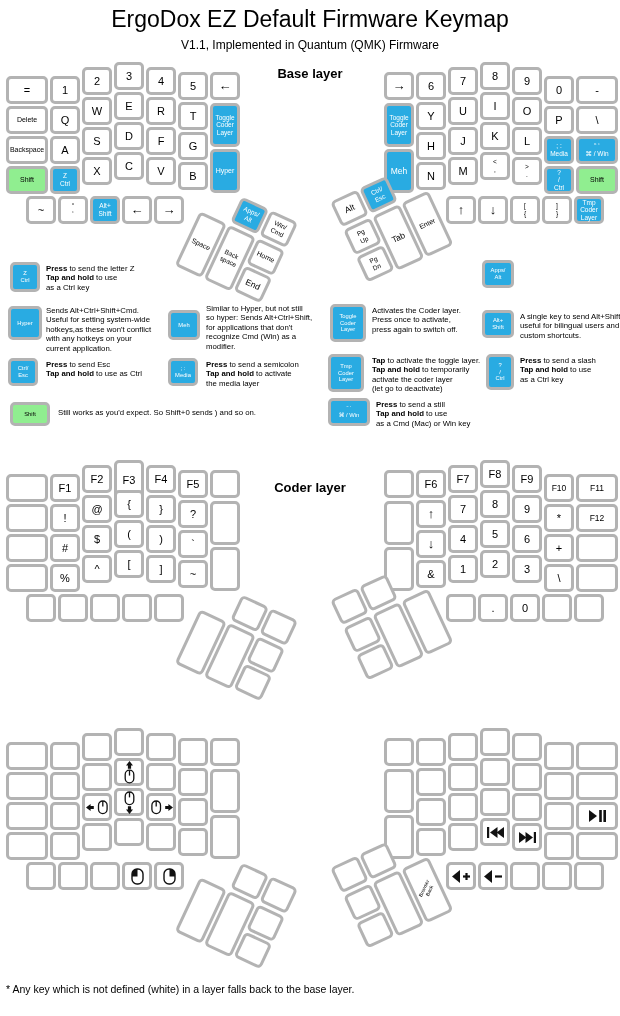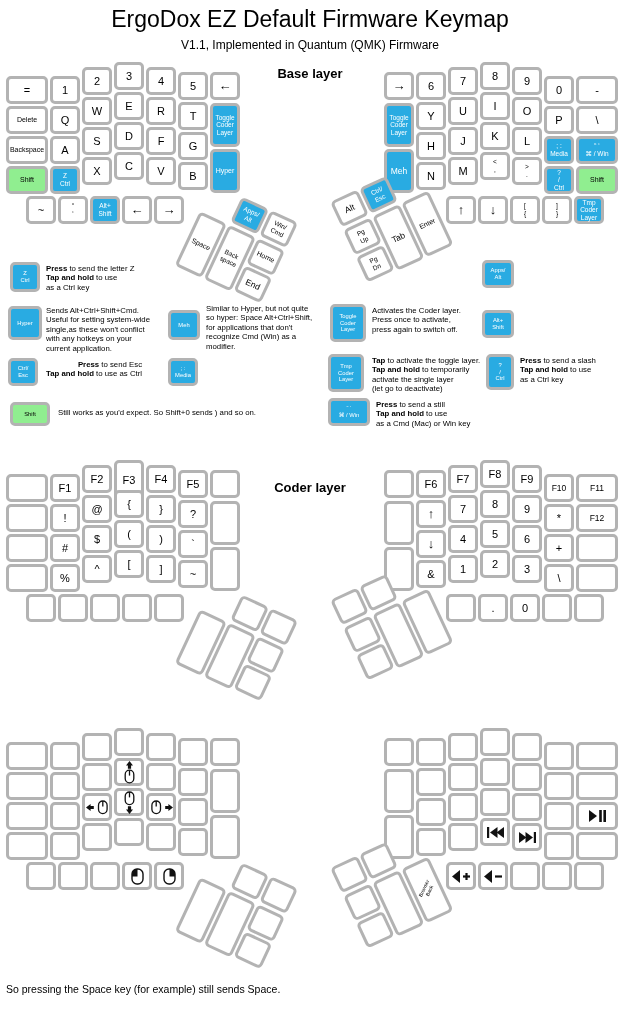--- a/index.html
+++ b/index.html
@@ -892,32 +892,32 @@
         </div>
       </div>
       <div class="key lkey blue" style="left: 8px; top: 306px; width: 34px; height: 34px; background: rgb(41, 171, 226);">
         <div class="ktext kword">
           <div>Hyper</div>
         </div>
       </div>
       <div class="ltext" style="left: 46px; top: 306px;">
         <div><span>Sends Alt+Ctrl+Shift+Cmd.</span></div>
         <div><span>Useful for setting system-wide</span></div>
-        <div><span>single,as these won't conflict</span></div>
+        <div><span>hotkeys,as these won't conflict</span></div>
         <div><span>with any hotkeys on your</span></div>
         <div><span>current application.</span></div>
       </div>
       <div class="key lkey blue" style="left: 168px; top: 310px; width: 32px; height: 30px; background: rgb(41, 171, 226);">
         <div class="ktext kmed">
           <div>Meh</div>
         </div>
       </div>
       <div class="ltext" style="left: 206px; top: 304px;">
-        <div><span>Similar to Hyper, but not quite</span></div>
-        <div><span>so hyper: Space Alt+Ctrl+Shift,</span></div>
+        <div><span>Similar to Hyper, but not still</span></div>
+        <div><span>so hyper: Sends Alt+Ctrl+Shift,</span></div>
         <div><span>for applications that don't</span></div>
         <div><span>recognize Cmd (Win) as a</span></div>
         <div><span>modifier.</span></div>
       </div>
       <div class="key lkey blue" style="left: 330px; top: 304px; width: 36px; height: 38px; background: rgb(41, 171, 226);">
         <div class="ktext">
           <div>Toggle</div>
           <div>Coder</div>
           <div>Layer</div>
         </div>
@@ -926,47 +926,57 @@
         <div><span>Activates the Coder layer.</span></div>
         <div><span>Press once to activate,</span></div>
         <div><span>press again to switch off.</span></div>
       </div>
       <div class="key lkey blue" style="left: 482px; top: 310px; width: 32px; height: 28px; background: rgb(41, 171, 226);">
         <div class="ktext">
           <div>Alt+</div>
           <div>Shift</div>
         </div>
       </div>
+      <div class="ltext" style="left: 520px; top: 312px;">
+        <div><span>A single key to send Alt+Shift</span></div>
+        <div><span>useful for bilingual users and</span></div>
+        <div><span>custom shortcuts.</span></div>
+      </div>
       <div class="key lkey blue" style="left: 8px; top: 358px; width: 30px; height: 28px; background: rgb(41, 171, 226);">
         <div class="ktext">
           <div>Ctrl/</div>
           <div>Esc</div>
         </div>
       </div>
-      <div class="ltext" style="left: 46px; top: 360px; text-align: right;">
+      <div class="ltext" style="left: 46px; top: 360px;">
         <div><b>Press</b><span> to send Esc</span></div>
         <div><b>Tap and hold</b><span> to use as Ctrl</span></div>
       </div>
       <div class="key lkey blue" style="left: 168px; top: 358px; width: 30px; height: 28px; background: rgb(41, 171, 226);">
         <div class="ktext">
           <div>; :</div>
           <div>Media</div>
         </div>
+      </div>
+      <div class="ltext" style="left: 206px; top: 360px;">
+        <div><b>Press</b><span> to send a semicolon</span></div>
+        <div><b>Tap and hold</b><span> to activate</span></div>
+        <div><span>the media layer</span></div>
       </div>
       <div class="key lkey blue" style="left: 328px; top: 354px; width: 36px; height: 38px; background: rgb(41, 171, 226);">
         <div class="ktext">
           <div>Tmp</div>
           <div>Coder</div>
           <div>Layer</div>
         </div>
       </div>
       <div class="ltext" style="left: 372px; top: 356px;">
         <div><b>Tap</b><span> to activate the toggle layer.</span></div>
         <div><b>Tap and hold</b><span> to temporarily</span></div>
-        <div><span>activate the single layer</span></div>
+        <div><span>activate the coder layer</span></div>
         <div><span>(let go to deactivate)</span></div>
       </div>
       <div class="key lkey blue" style="left: 486px; top: 354px; width: 28px; height: 36px; background: rgb(41, 171, 226);">
         <div class="ktext">
           <div>?</div>
           <div>/</div>
           <div>Ctrl</div>
         </div>
       </div>
       <div class="ltext" style="left: 520px; top: 356px;">
@@ -988,15 +998,15 @@
           <div>⌘ / Win</div>
         </div>
       </div>
       <div class="ltext" style="left: 376px; top: 400px;">
         <div><b>Press</b><span> to send a still</span></div>
         <div><b>Tap and hold</b><span> to use</span></div>
         <div><span>as a Cmd (Mac) or Win key</span></div>
       </div>
     </div>
   <div class="footnote">
-    <div>So pressing the Space key (for example) still sends Space.</div>
+    <div>* Any key which is not defined (white) in a layer falls back to the base layer.</div>
   </div>
 </div>
 
 </body></html>

